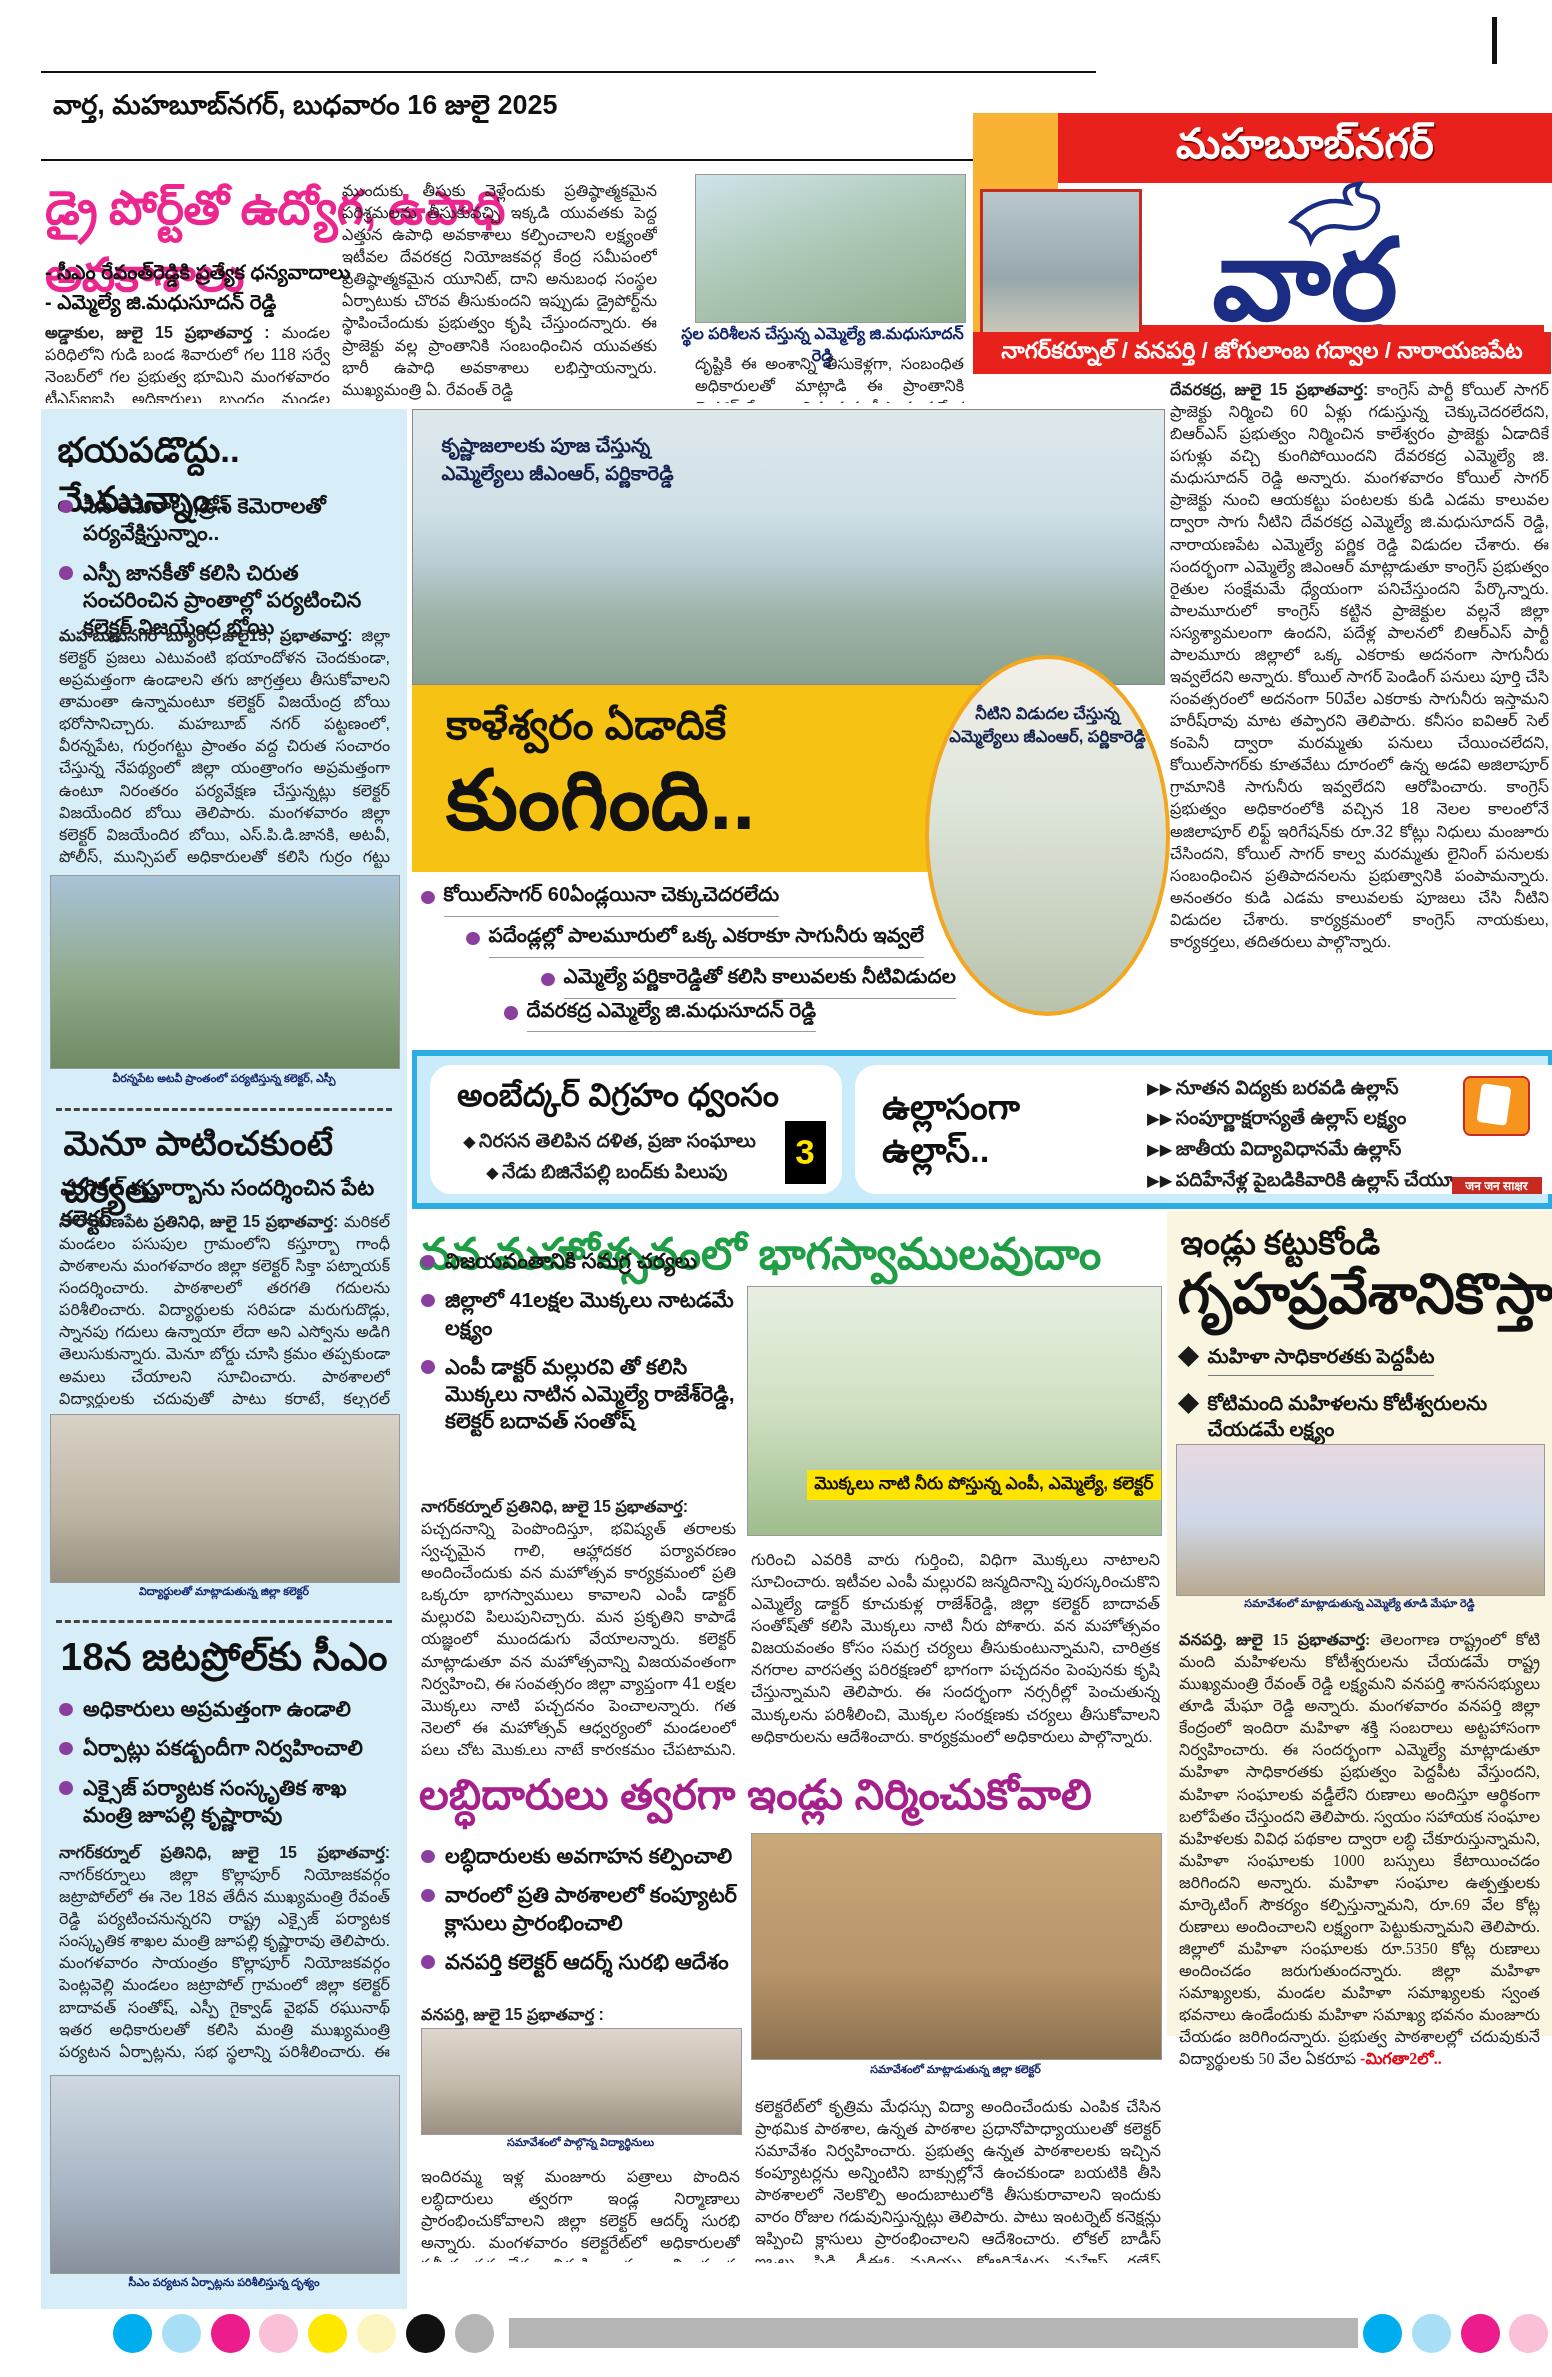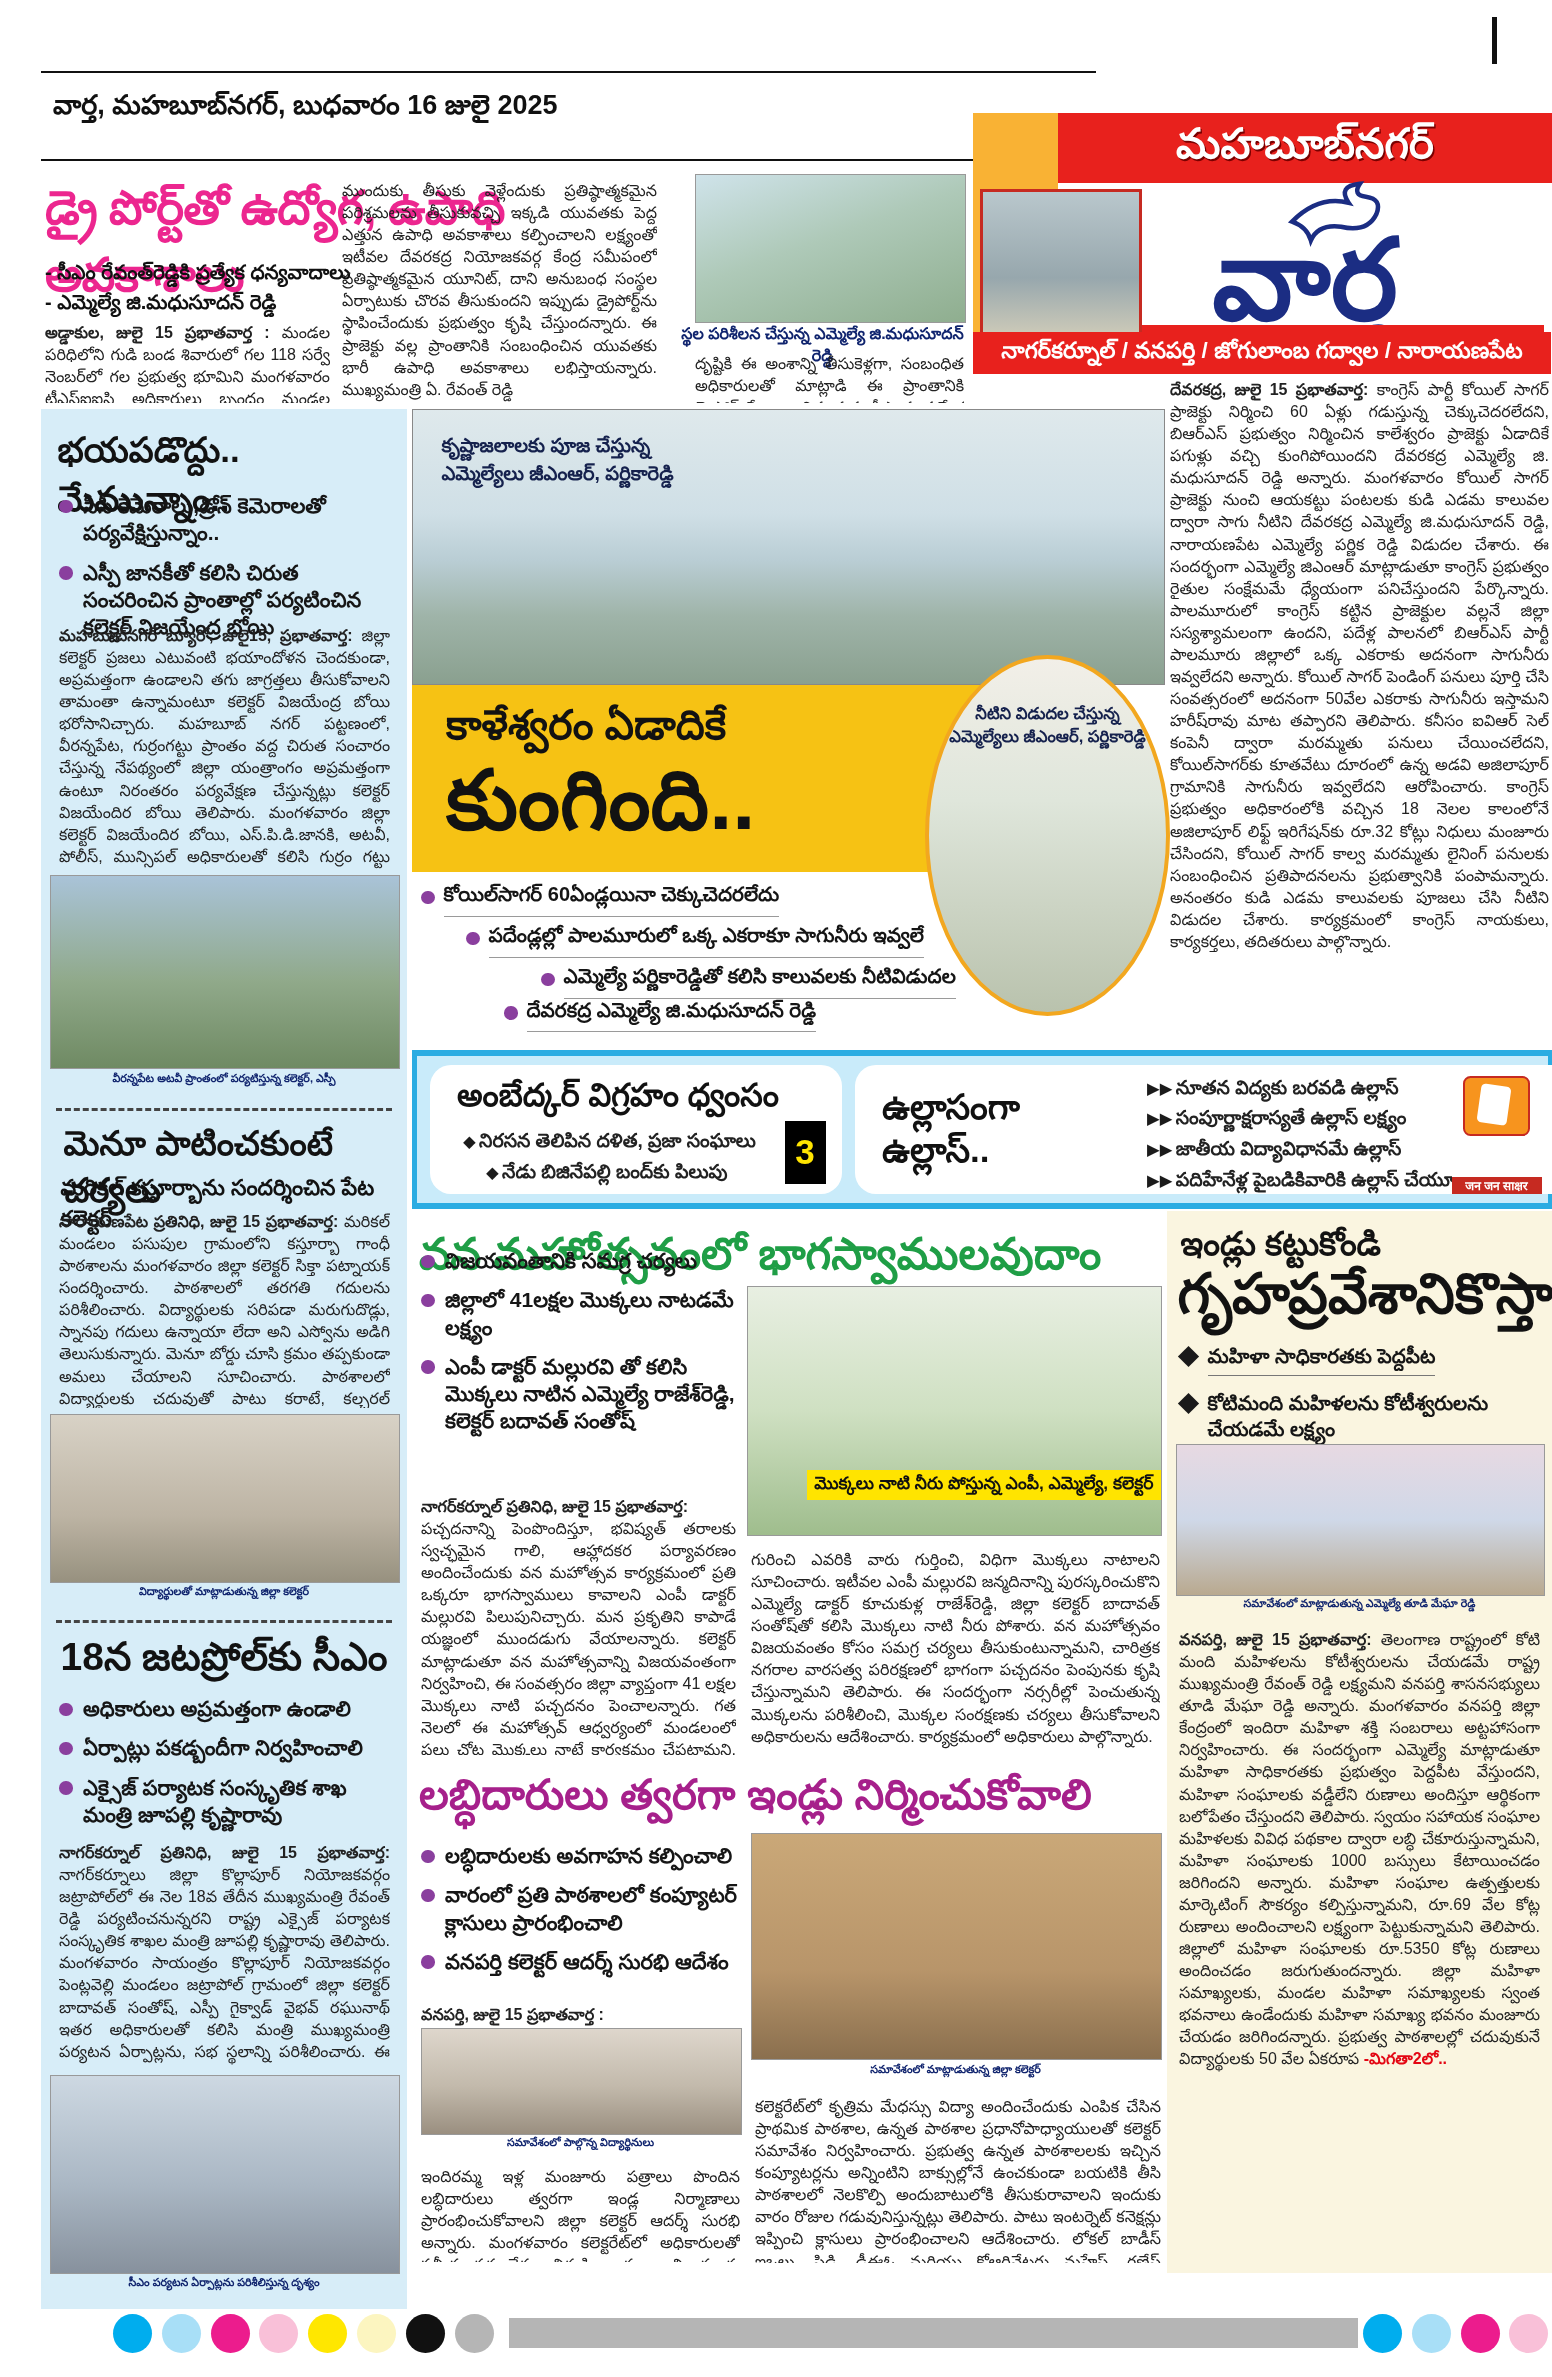--- a/index.html
+++ b/index.html
@@ -285,21 +285,21 @@
   <div class="abs photo ph-conf" style="left:751px;top:1833px;width:409px;height:225px;"></div>
   <div class="abs cap" style="left:751px;top:2063px;width:409px;">సమావేశంలో మాట్లాడుతున్న జిల్లా కలెక్టర్</div>
   <div class="abs jtext" style="left:421px;top:2004px;width:319px;height:22.5px;overflow:hidden;">
     <span class="dl">వనపర్తి, జులై 15 ప్రభాతవార్త :</span>
   </div>
   <div class="abs photo ph-meet" style="left:421px;top:2028px;width:319px;height:105px;"></div>
   <div class="abs cap" style="left:421px;top:2136px;width:319px;">సమావేశంలో పాల్గొన్న విద్యార్థినులు</div>
   <div class="abs jtext" style="left:421px;top:2166px;width:319px;height:96px;overflow:hidden;">ఇందిరమ్మ ఇళ్ల మంజూరు పత్రాలు పొందిన లబ్ధిదారులు త్వరగా ఇండ్ల నిర్మాణాలు ప్రారంభించుకోవాలని జిల్లా కలెక్టర్ ఆదర్శ్ సురభి అన్నారు. మంగళవారం కలెక్టరేట్‌లో అధికారులతో సమీక్ష సమావేశం నిర్వహించారు. లబ్ధిదారులకు త్వరగా ఇళ్ల నిర్మాణం ప్రారంభించేలా అవగాహన కల్పించాలని అధికారులను ఆదేశించారు. ఇళ్లు నిర్మించుకోని వారి వివరాలను కారణాలతో సహా లిఖిత పూర్వకంగా రాయించుకోవాలని, వారి పేర్లు రద్దు చేశాక ఇక భవిష్యత్తులోనూ ఇందిరమ్మ ఇల్లు మంజూరు కాదన్నారు. ఇళ్ల నిర్మాణంలో ఇసుక ఇబ్బందులు రాకుండా లబ్ధిదారుని తరపున ఎఋలు ఆన్లైన్‌లో లాగిన్ అయి మన ఇసుక వాహనం ద్వారా ఇసుక అందించాలని సూచించారు. అర్హత</div>
   <div class="abs jtext" style="left:755px;top:2096px;width:406px;height:167px;overflow:hidden;">కలెక్టరేట్‌లో కృత్రిమ మేధస్సు విద్యా అందించేందుకు ఎంపిక చేసిన ప్రాథమిక పాఠశాల, ఉన్నత పాఠశాల ప్రధానోపాధ్యాయులతో కలెక్టర్ సమావేశం నిర్వహించారు. ప్రభుత్వ ఉన్నత పాఠశాలలకు ఇచ్చిన కంప్యూటర్లను అన్నింటిని బాక్సుల్లోనే ఉంచకుండా బయటికి తీసి పాఠశాలలో నెలకొల్పి అందుబాటులోకి తీసుకురావాలని ఇందుకు వారం రోజుల గడువునిస్తున్నట్లు తెలిపారు. పాటు ఇంటర్నెట్ కనెక్షన్లు ఇప్పించి క్లాసులు ప్రారంభించాలని ఆదేశించారు. లోకల్ బాడీస్ ఇఒలు, పిడి, డీఈఓ మరియు కోఆర్డినేటర్లు మహేష్, గణేష్ పాల్గొన్నారు.</div>
 
-  <div class="abs panel-cream" style="left:1167px;top:1211px;width:385px;height:1062px;">
+  <div class="abs panel-cream" style="left:1167px;top:1211px;width:385px;height:825px;font-family:Liberation Serif, serif;">
     <div class="kicker" style="position:absolute;left:13.5px;top:13.5px;">ఇండ్లు కట్టుకోండి</div>
     <div class="h-big" style="position:absolute;left:10.5px;top:54px;">గృహప్రవేశానికొస్తా..</div>
     <div style="position:absolute;left:13.5px;top:132px;width:359px;">
       <div class="cd-row">
         <span class="cdia"></span>
         <span class="cb-txt">మహిళా సాధికారతకు పెద్దపీట</span>
       </div>
       <div class="cd-row">
         <span class="cdia"></span>
         <span class="cb-txt">కోటిమంది మహిళలను కోటీశ్వరులను చేయడమే లక్ష్యం</span>

